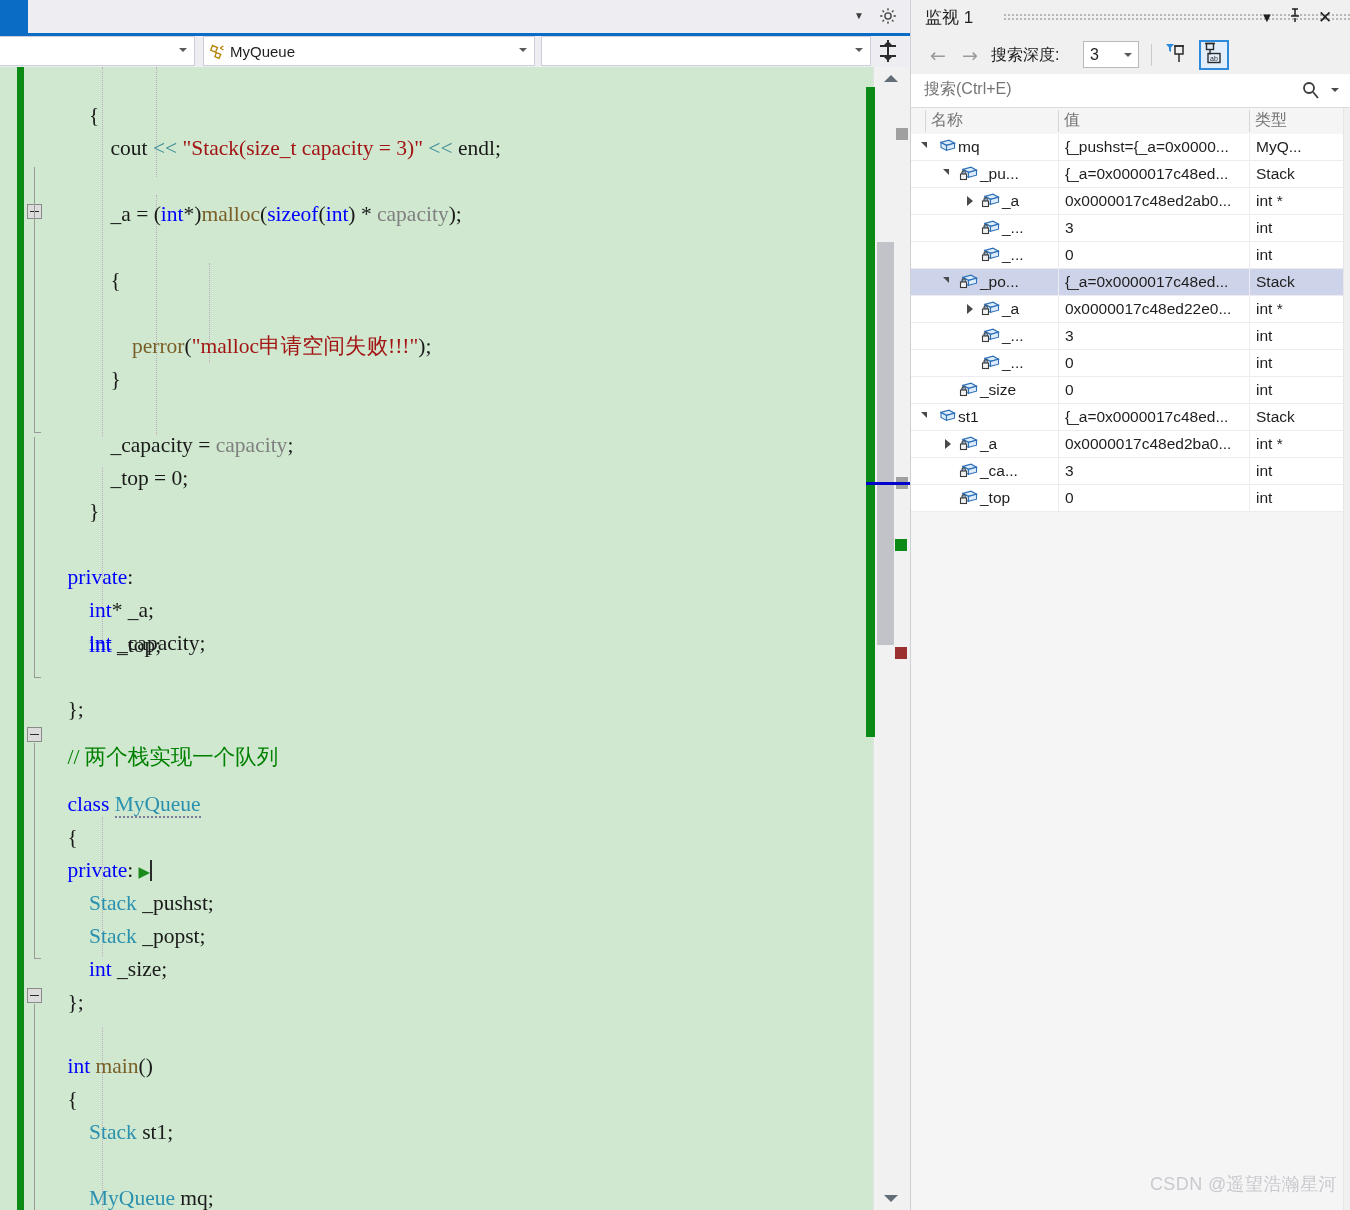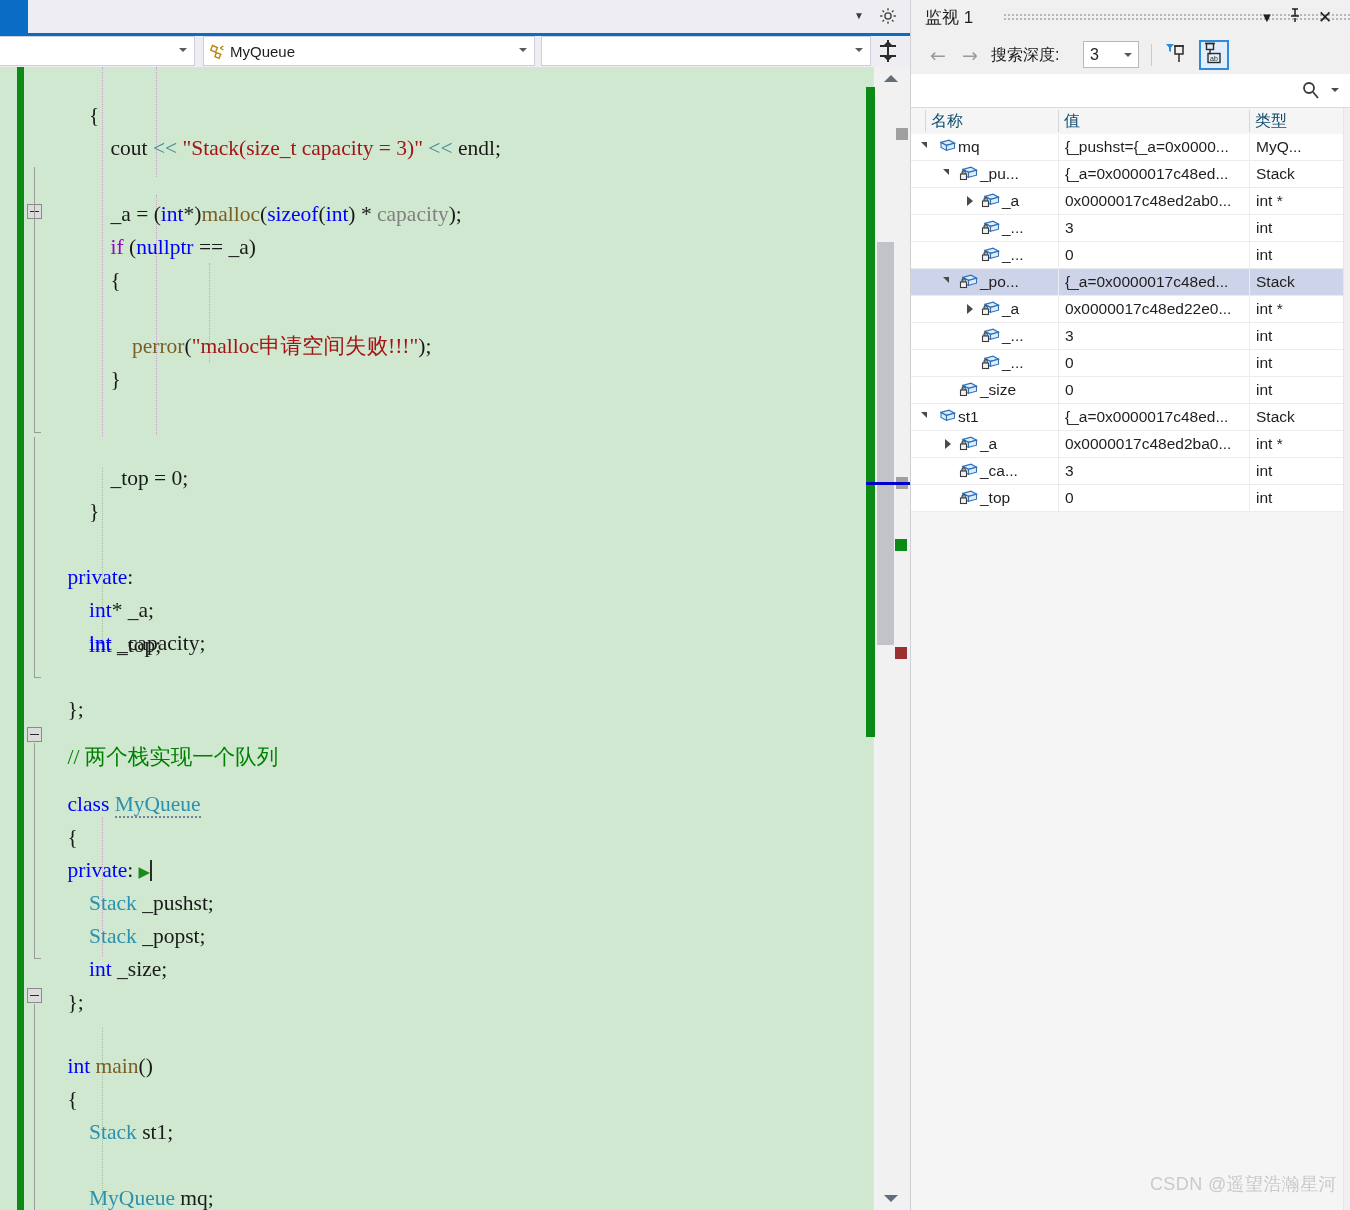--- a/index.html
+++ b/index.html
@@ -127,21 +127,21 @@
   .w-search-inp{position:absolute;left:11px;top:5px;width:350px;border:0;background:transparent;
     font-family:"Liberation Sans",sans-serif;font-size:16px;color:#6d6d6d;outline:none;}
   .w-search-ico{position:absolute;right:30px;top:5px;width:20px;height:22px;}
   .w-search-arrow{position:absolute;right:12px;top:14px;width:0;height:0;
     border-left:4px solid transparent;border-right:4px solid transparent;border-top:4px solid #4a4a4a;}
 
   
   .w-grid{position:absolute;left:0;top:108px;width:440px;height:1102px;background:#f5f5f5;}
   .w-hdr{position:absolute;left:0;top:0;width:440px;height:26px;background:#f5f5f5;
     border-bottom:1px solid #d6d6da;}
-  .w-hdr-cell{position:absolute;top:2px;font-size:16px;color:#0c4a6e;line-height:22px;}
+  .w-hdr-cell{position:absolute;top:2px;font-size:16px;color:#737373;line-height:22px;font-family:Liberation Mono, monospace;}
   .w-hdr-div{position:absolute;top:2px;width:1px;height:22px;background:#d6d6da;}
   .w-rows{position:absolute;left:0;top:26px;width:440px;}
   .w-row{position:relative;height:26px;border-bottom:1px solid #ececf0;background:#ffffff;}
   .w-row.sel{background:#cdd3e8;}
   .w-row.addnew{background:#ffffff;}
   .w-cell-name{position:absolute;left:0;top:0;width:147px;height:26px;overflow:hidden;}
   .w-cell-val{position:absolute;left:147px;top:0;width:191px;height:26px;overflow:hidden;
     border-left:1px solid #ececf0;box-sizing:border-box;padding-left:17px;}
   .w-cell-type{position:absolute;left:338px;top:0;width:102px;height:26px;overflow:hidden;
     border-left:1px solid #ececf0;box-sizing:border-box;}
@@ -243,28 +243,28 @@
         <div class="guide" style="left:56px;top:750px;height:140px;"></div>
         <div class="guide" style="left:56px;top:960px;height:185px;"></div>
 
         <div class="code">
           <div class="ln" style="top:32px;"><span class="s-plain">        {</span></div>
 
           <div class="ln" style="top:65px;"><span class="s-plain">            cout </span><span class="s-op">&lt;&lt;</span><span class="s-plain"> </span><span class="s-str">"Stack(size_t capacity = 3)"</span><span class="s-plain"> </span><span class="s-op">&lt;&lt;</span><span class="s-plain"> endl;</span></div>
 
           <div class="ln" style="top:131px;"><span class="s-plain">            _a = (</span><span class="k-blue">int</span><span class="s-plain">*)</span><span class="s-fn">malloc</span><span class="s-plain">(</span><span class="k-blue">sizeof</span><span class="s-plain">(</span><span class="k-blue">int</span><span class="s-plain">) * </span><span class="s-param">capacity</span><span class="s-plain">);</span></div>
 
-          <div class="ln" style="top:164px;"><span class="s-plain">            </span><span class="k-purple">if</span><span class="s-plain"> (</span><span class="k-blue">nullptr</span><span class="s-plain"> == _a)</span></div>
 
           <div class="ln" style="top:197px;"><span class="s-plain">            {</span></div>
 
           <div class="ln" style="top:263px;"><span class="s-plain">                </span><span class="s-fn">perror</span><span class="s-plain">(</span><span class="s-str">"malloc申请空间失败!!!"</span><span class="s-plain">);</span></div>
 
           <div class="ln" style="top:296px;"><span class="s-plain">            }</span></div>
 
+          <div class="ln" style="top:362px;"><span class="s-plain">            _capacity = </span><span class="s-param">capacity</span><span class="s-plain">;</span></div>
 
           <div class="ln" style="top:395px;"><span class="s-plain">            _top = </span><span class="s-num">0</span><span class="s-plain">;</span></div>
 
           <div class="ln" style="top:428px;"><span class="s-plain">        }</span></div>
 
           <div class="ln" style="top:494px;"><span class="k-blue">    private</span><span class="s-plain">:</span></div>
 
           <div class="ln" style="top:527px;"><span class="s-plain">        </span><span class="k-blue">int</span><span class="s-plain">* _a;</span></div>
 
           <div class="ln" style="top:560px;"><span class="s-plain">        </span><span class="k-blue">int</span><span class="s-plain"> _capacity;</span></div>
@@ -355,20 +355,21 @@
             <rect x="5.5" y="1.5" width="7" height="6"></rect>
             <path d="M9 7.5v5M4 1.5h10"></path>
             <rect x="7" y="11.5" width="12" height="9"></rect>
           </g>
           <text x="9" y="19" font-family="Liberation Sans" font-size="7" fill="#2b2b2b">ab</text>
         </svg>
       </div>
     </div>
 
     <div class="w-search">
+      <input class="w-search-inp" type="text" value="" placeholder="搜索(Ctrl+E)" style="">
       <span class="w-search-ico">
         <svg width="20" height="22" viewBox="0 0 20 22" aria-hidden="true">
           <g fill="none" stroke="#3a3a3a" stroke-width="1.8">
             <circle cx="8" cy="9" r="5"></circle>
             <path d="M12 13l5 6"></path>
           </g>
         </svg>
       </span>
       <span class="w-search-arrow"></span>
     </div>

